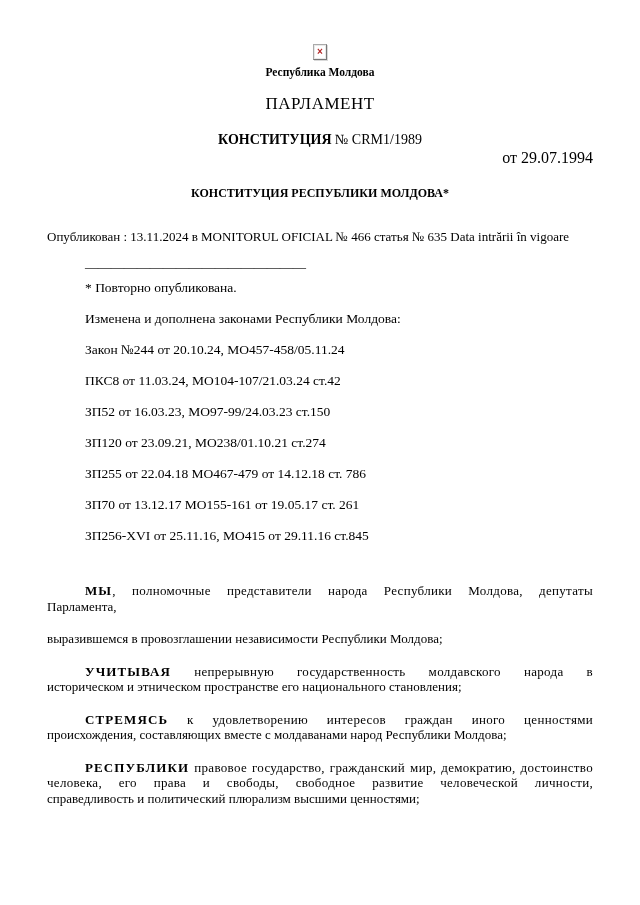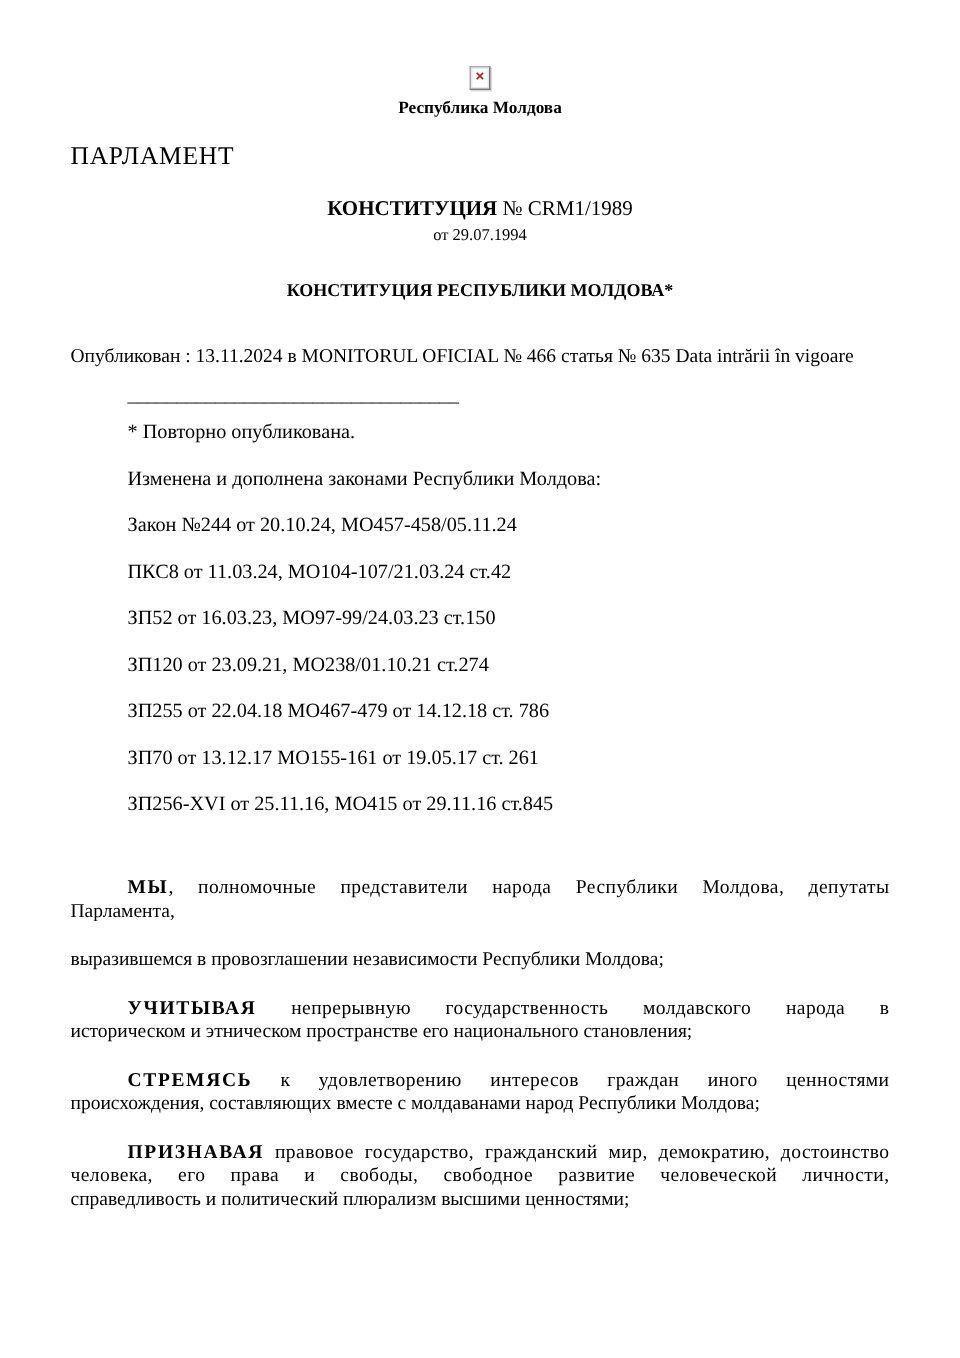--- a/index.html
+++ b/index.html
@@ -22,24 +22,24 @@
     border-color:#aaaaaa #777777 #777777 #aaaaaa;
     box-shadow: inset 0 0 0 1px #e9e9e9, 1px 1px 0 #d9d9d9;
     display:flex; align-items:center; justify-content:center;
   }
   .emblem span {
     color:#b32424;
     font-family:"Liberation Sans","DejaVu Sans",sans-serif;
     font-weight:700; font-size:10px; line-height:10px;
   }
   .republic   { margin-top:5px;  text-align:center; font-weight:700; font-size:11.5px; line-height:14px; }
-  .parliament { margin-top:15px; text-align:left; font-size:17px;  line-height:20px; letter-spacing:0.5px; }
+  .parliament { margin-top:15px; text-align:center; font-size:17px;  line-height:20px; letter-spacing:0.5px; }
   .docline    { margin-top:18px; text-align:center; font-size:14px;  line-height:16px; }
   .docline b  { font-weight:700; }
-  .docdate    { margin-top:2px;  text-align:center; font-size:11px; line-height:15px; }
+  .docdate    { margin-top:2px;  text-align:right; font-size:16px; line-height:15px; }
   .title      { margin-top:19px; text-align:center; font-weight:700; font-size:12px; line-height:18px; }
   
   .publication { margin-top:27px; font-size:13px; line-height:16px; text-align:left; }
   .divider     { margin-top:10px; padding-left:38px; font-size:13px; line-height:16px; letter-spacing:0; }
   
   .midblock { padding-left:38px; margin-top:9px; }
   .mline    { font-size:13.5px; line-height:15px; margin:0 0 16px 0; }
   
   .preamble { margin-top:40px; }
   .para     { margin:0 0 17px 0; }
@@ -98,20 +98,20 @@
       <div class="pline first just"><b class="lead">УЧИТЫВАЯ</b><span> непрерывную государственность молдавского народа в</span></div>
       <div class="pline">историческом и этническом пространстве его национального становления;</div>
     </div>
 
     <div class="para">
       <div class="pline first just"><b class="lead">СТРЕМЯСЬ</b><span> к удовлетворению интересов граждан иного ценностями</span></div>
       <div class="pline">происхождения, составляющих вместе с молдаванами народ Республики Молдова;</div>
     </div>
 
     <div class="para">
-      <div class="pline first just"><b class="lead">ПРИЗНАВАЯ</b><span> правовое государство, гражданский мир, демократию, достоинство</span></div>
+      <div class="pline first just"><b class="lead">РЕСПУБЛИКИ</b><span> правовое государство, гражданский мир, демократию, достоинство</span></div>
       <div class="pline just">человека, его права и свободы, свободное развитие человеческой личности,</div>
       <div class="pline">справедливость и политический плюрализм высшими ценностями;</div>
     </div>
 
   </div>
 
 </div>
 
 </body></html>

